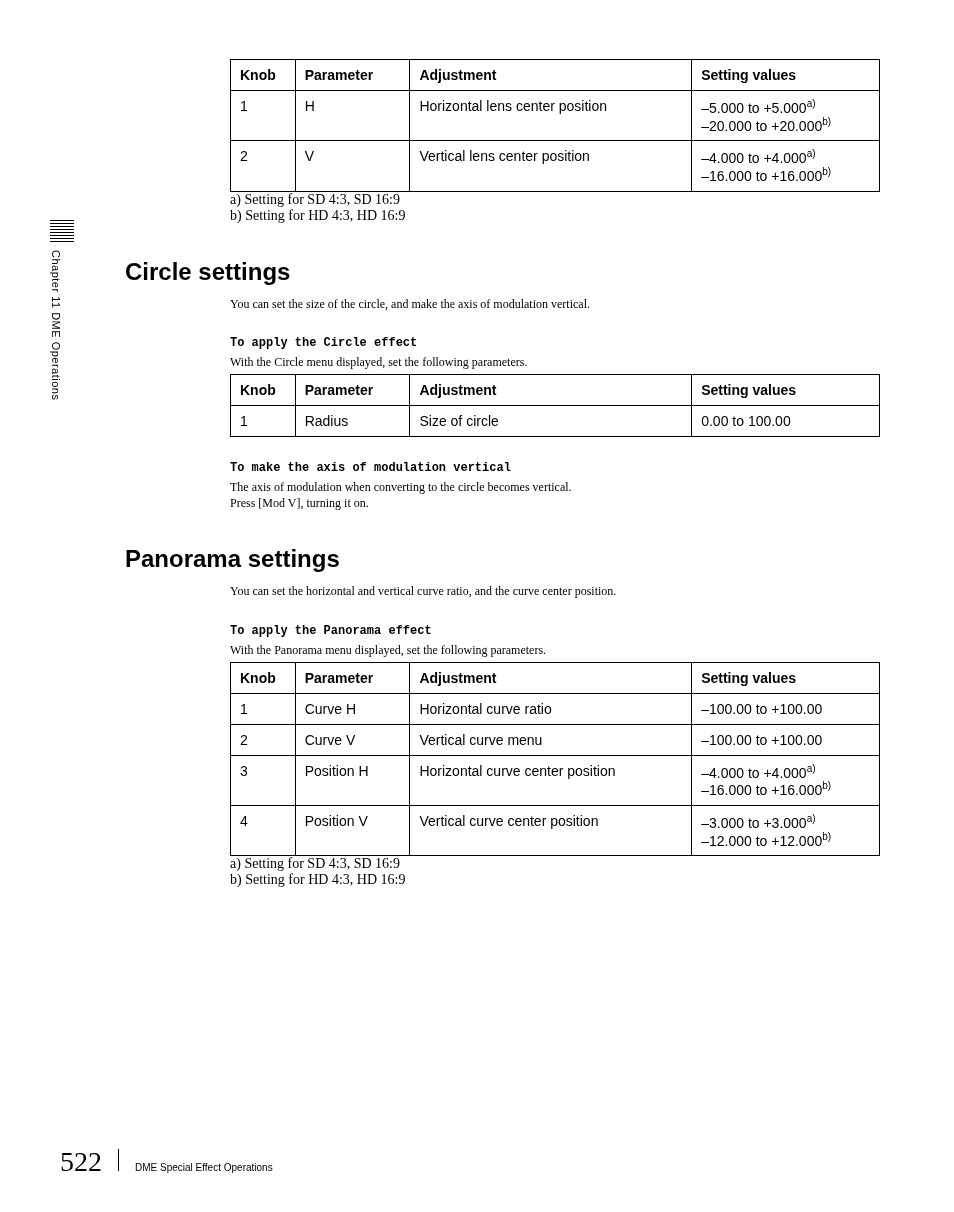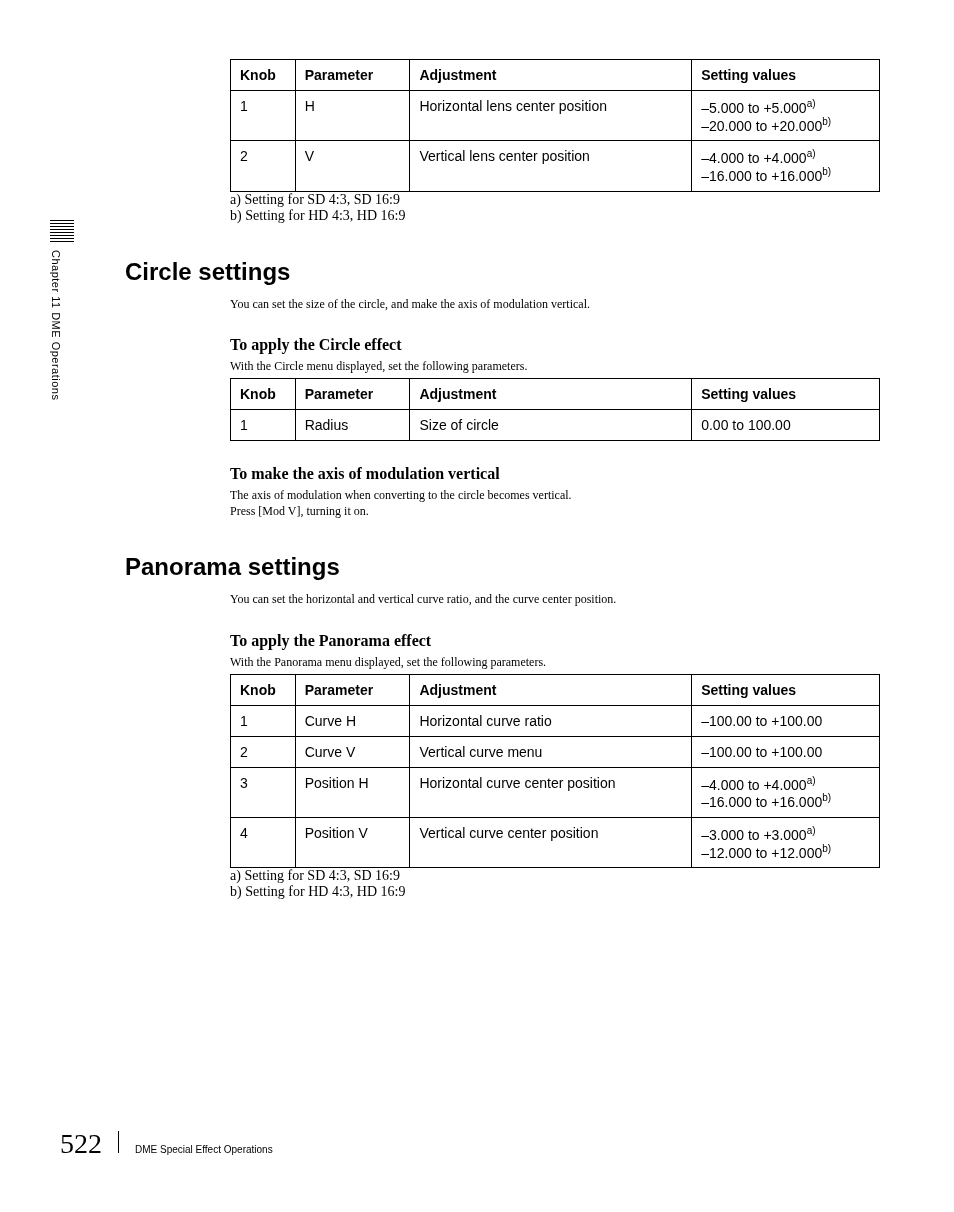--- a/index.html
+++ b/index.html
@@ -68,35 +68,35 @@
       font-size: 14px;
     }
     h2.section {
       font-family: Arial, Helvetica, sans-serif;
       font-weight: bold;
       font-size: 24px;
       margin-top: 34px;
       margin-bottom: 10px;
     }
     h3.subsection {
-      font-family: Liberation Serif, serif;
+      font-family: Liberation Mono, monospace;
       font-weight: bold;
-      font-size: 16px;
+      font-size: 12px;
       margin-top: 24px;
       margin-bottom: 4px;
     }
     p.body {
       font-family: "Times New Roman", Times, serif;
       font-size: 12px;
       line-height: 1.35;
     }
     .footer {
       position: absolute;
       left: 60px;
-      bottom: 52px;
+      bottom: 34px;
       display: flex;
       align-items: baseline;
       gap: 14px;
     }
     .page-num {
       font-family: "Times New Roman", Times, serif;
       font-size: 28px;
     }
     .footer-sep {
       display: inline-block;

